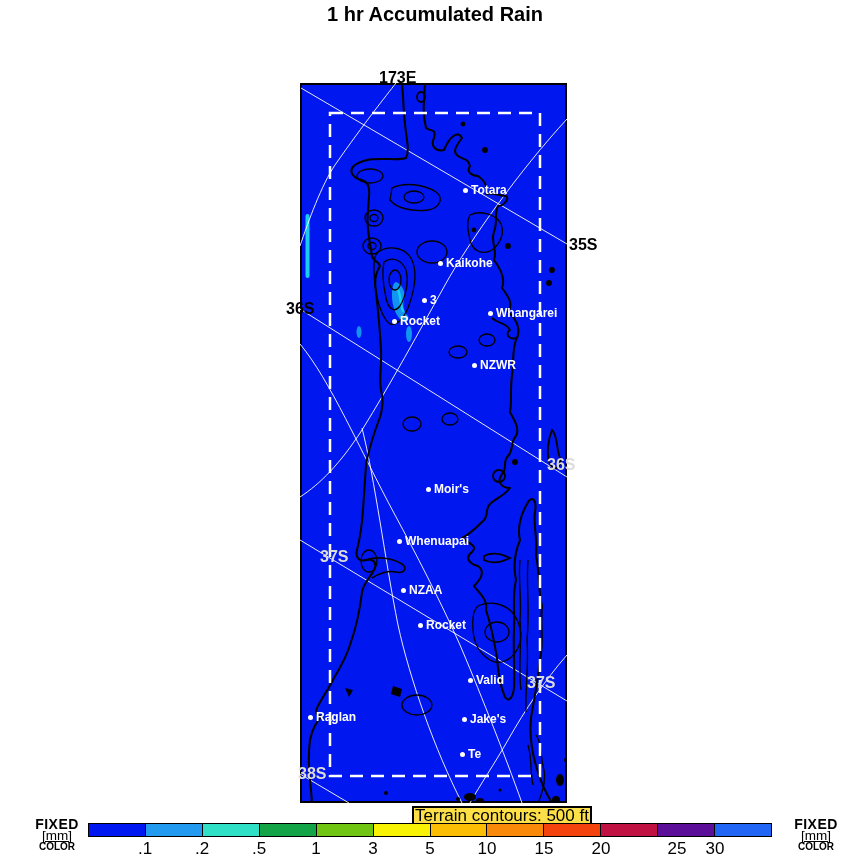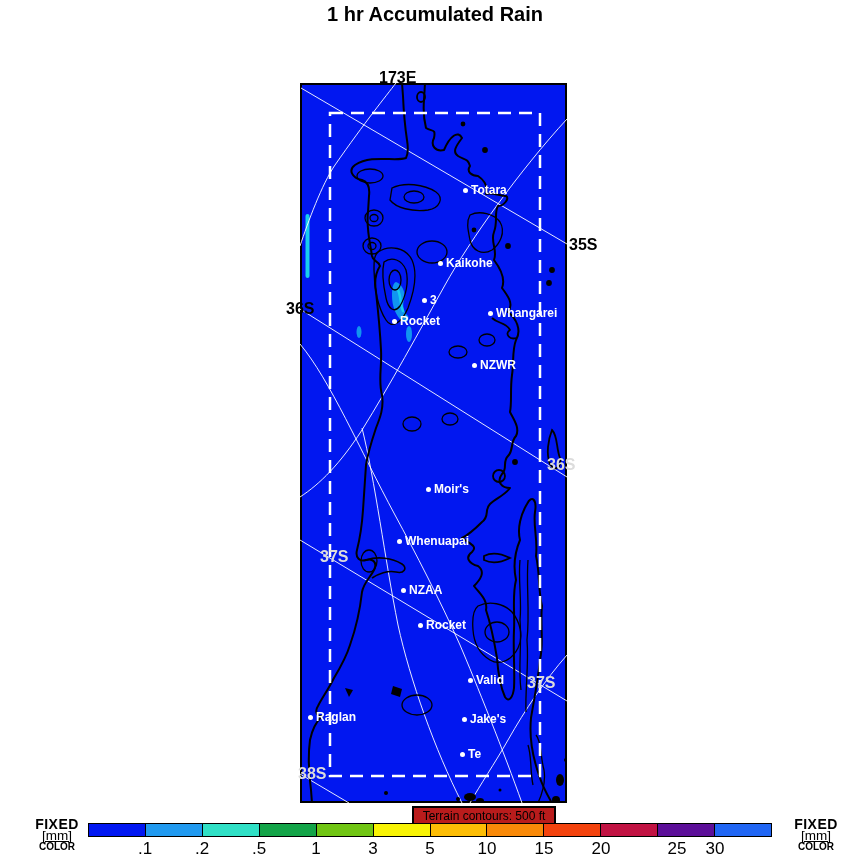--- a/index.html
+++ b/index.html
@@ -17,22 +17,22 @@
        border:2px solid #000;box-sizing:border-box;}
   #map svg{position:absolute;left:-2px;top:-2px;}
   #station-layer{position:absolute;left:300px;top:83px;width:267px;height:720px;pointer-events:none;}
   .stn{position:absolute;}
   .stn .dot{position:absolute;width:5px;height:5px;border-radius:50%;background:#fff;left:0;top:0;}
   .stn .lbl{position:absolute;left:8px;top:-5px;color:#fff;font-size:12px;font-weight:bold;white-space:nowrap;text-align:center;}
   .gridlab{position:absolute;font-size:16px;font-weight:bold;white-space:nowrap;z-index:6;}
   .gridlab.dark{color:#000;}
   .gridlab.light{color:#dcdcdc;}
   
-  #terrain-box{position:absolute;left:412px;top:806px;width:144px;height:19px;background:#b91c1c;
-               border:2px solid #000;box-sizing:border-box;text-align:center;font-size:12px;color:#000;
+  #terrain-box{position:absolute;left:412px;top:806px;width:180px;height:19px;background:#fde047;
+               border:2px solid #000;box-sizing:border-box;text-align:center;font-size:17px;color:#000;
                line-height:16px;white-space:nowrap;}
   
   #cbar{position:absolute;left:88px;top:823px;width:684px;height:14px;display:flex;
         border:1px solid #000;box-sizing:border-box;}
   #cbar .seg{flex:1 1 0;border-right:1px solid #000;}
   #cbar .seg:last-child{border-right:none;}
   #cbar-ticks{position:absolute;left:88px;top:839px;width:684px;height:20px;}
   #cbar-ticks .tick{position:absolute;transform:translateX(-50%);font-size:17px;color:#000;top:0;}
   .fixedblk{position:absolute;width:58px;text-align:center;color:#000;top:819px;}
   .fixedblk .l1{font-size:14px;font-weight:bold;line-height:10px;letter-spacing:0.5px;}

